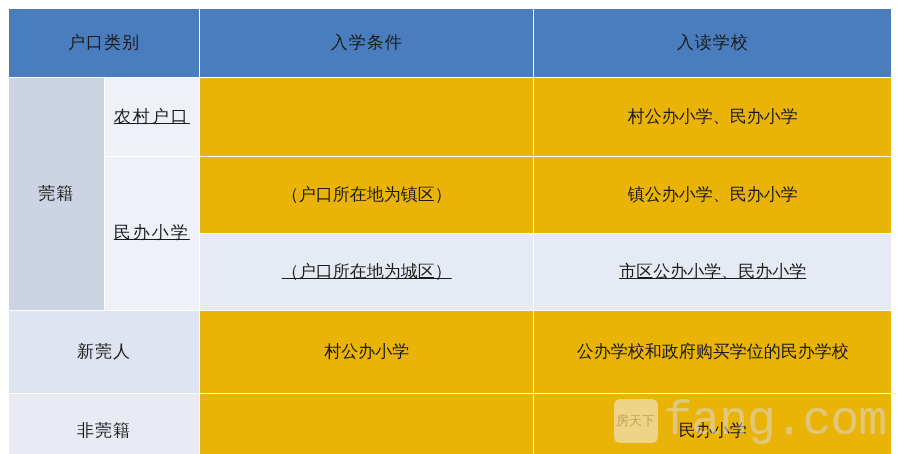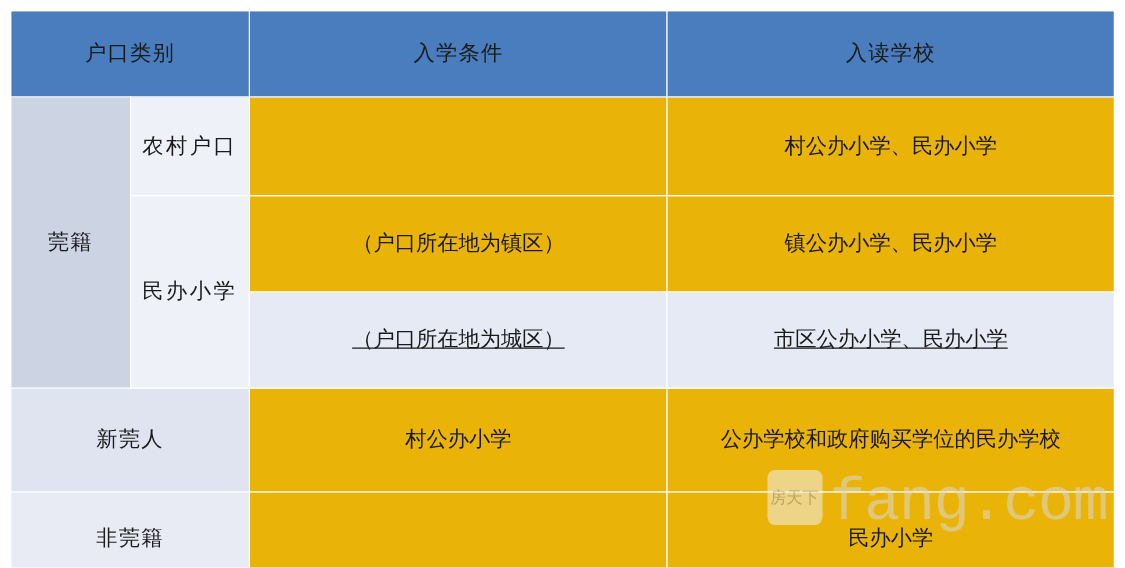--- a/index.html
+++ b/index.html
@@ -36,21 +36,21 @@
     line-height: 1.35;
   }
   thead th {
     background: #4a7dbd;
     color: #ffffff;
     height: 60px;
     font-size: 22px;
     letter-spacing: 1px;
   }
   .col-cat { width: 150px; }
-  .col-sub { width: 170px; }
+  .col-sub { width: 170px; text-decoration: underline; }
   .col-cond { width: 272px; }
   .col-school { width: 292px; }
 
   .cell-cat {
     background: #ccd4e4;
     height: 70px;
     letter-spacing: 1px;
   }
   .cell-cat.light {
     background: #dfe4f0;
@@ -72,23 +72,23 @@
   }
   .row-h1 td { height: 70px; }
   .row-h2 td { height: 68px; }
   .row-h3 td { height: 68px; }
   .row-h4 td { height: 74px; }
   .row-h5 td { height: 66px; }
 
   .watermark {
     position: absolute;
     right: 14px;
-    bottom: 24px;
+    bottom: 6px;
     display: flex;
-    align-items: flex-start;
+    align-items: center;
     gap: 6px;
     opacity: 0.55;
     pointer-events: none;
   }
   .wm-badge {
     width: 44px;
     height: 44px;
     border-radius: 6px;
     background: #f0f0f0;
     color: #9a9a9a;

